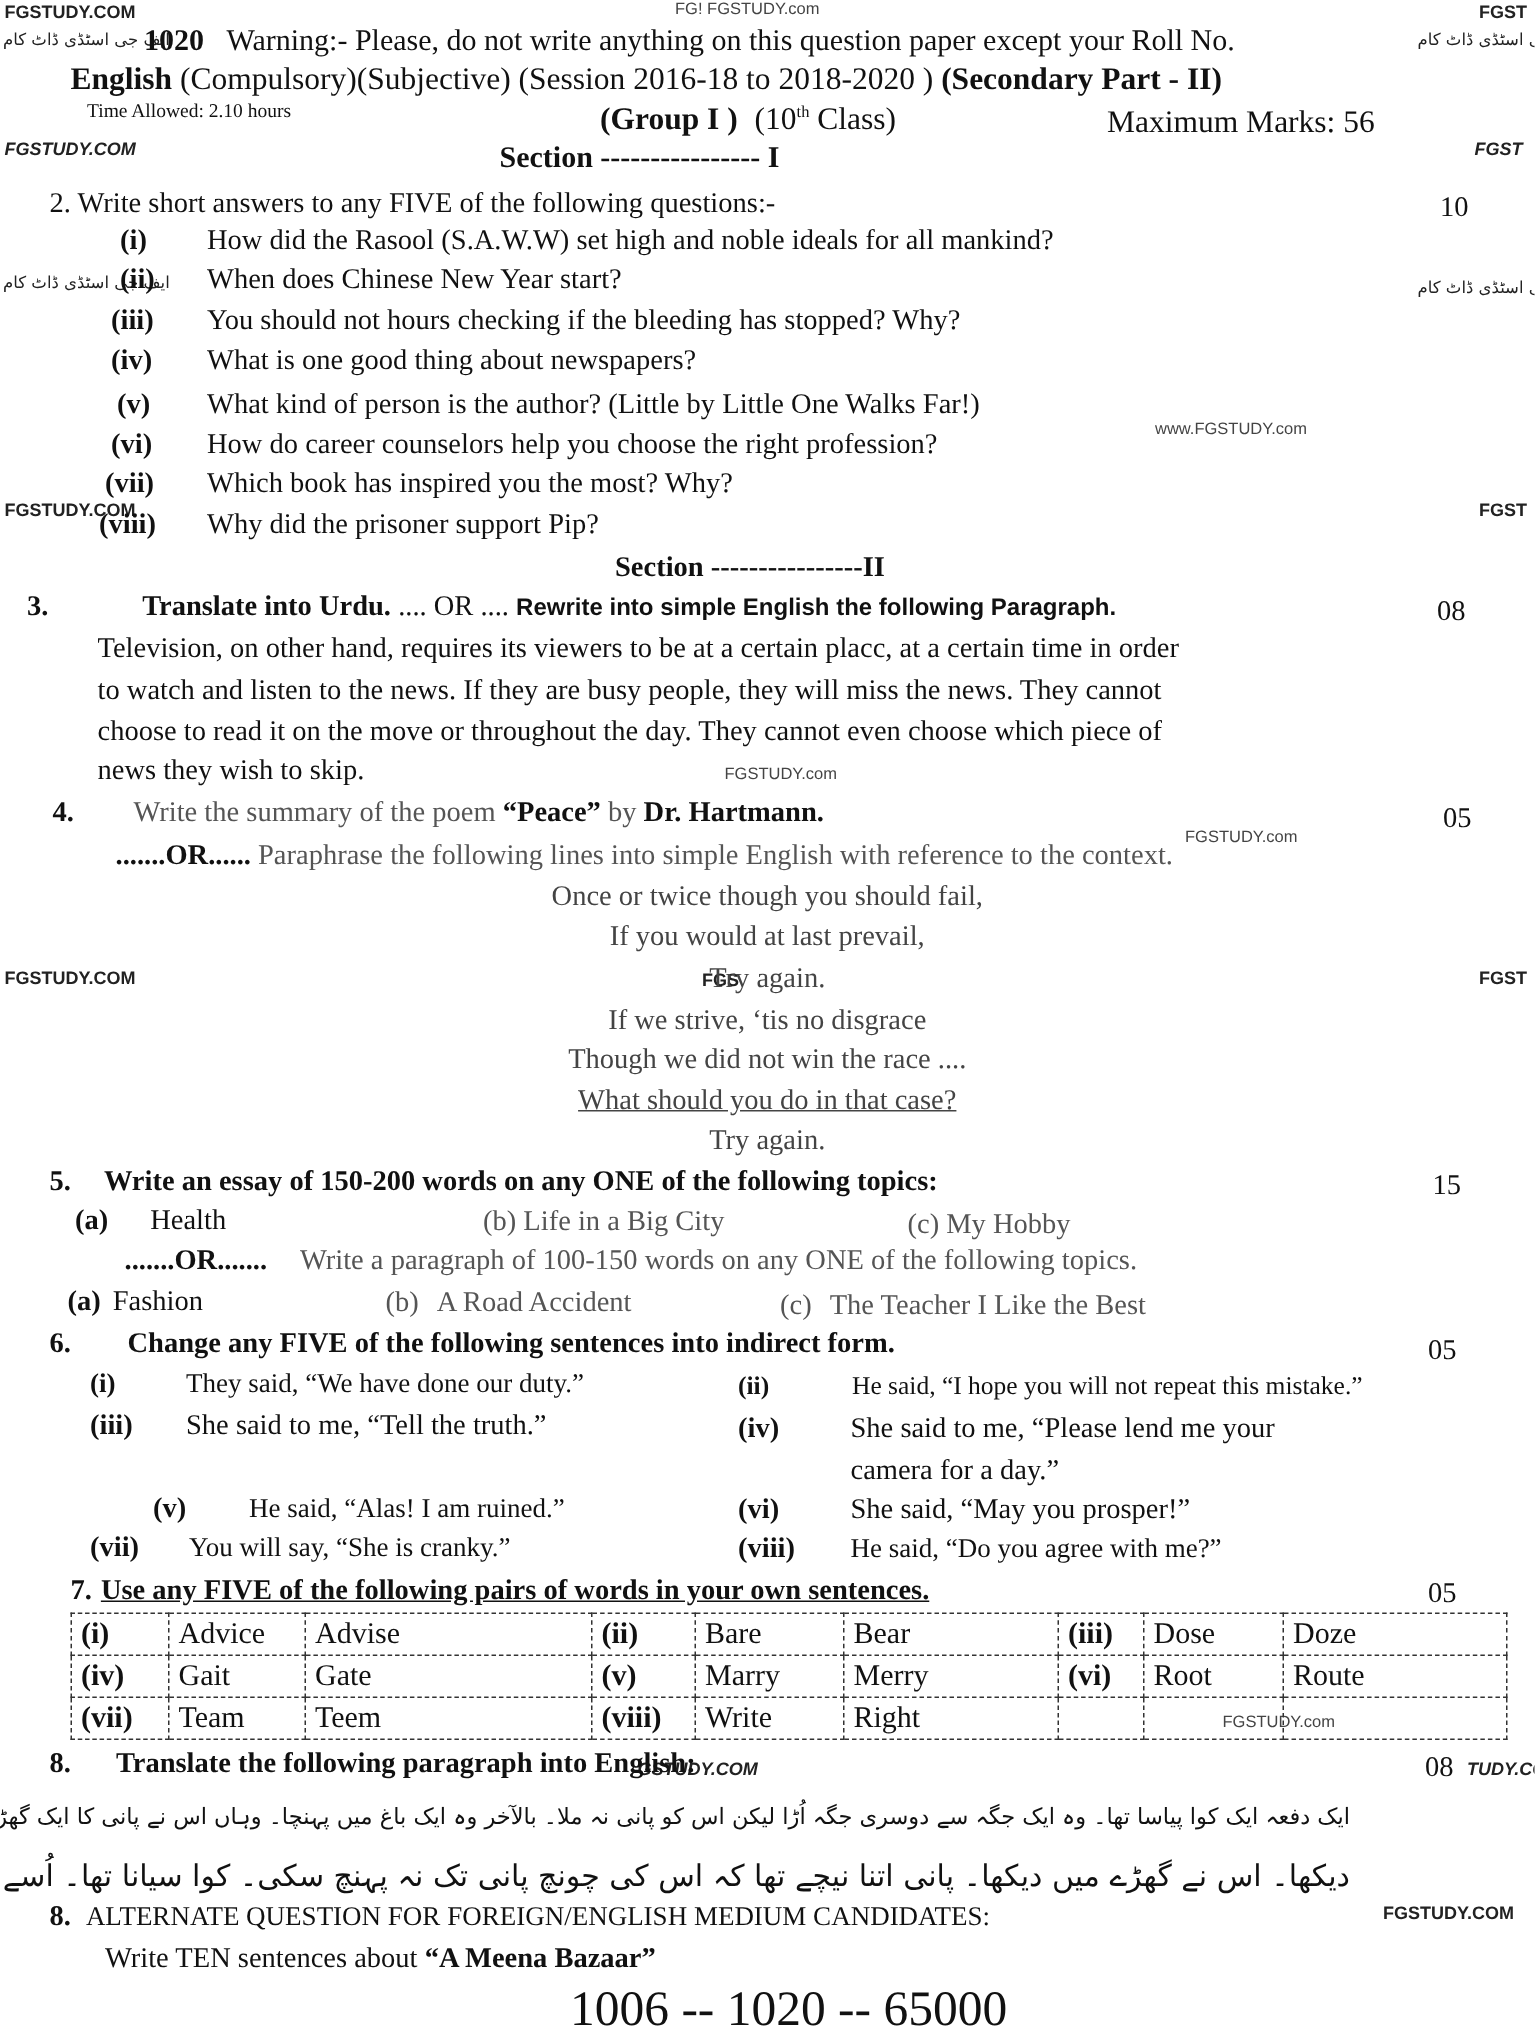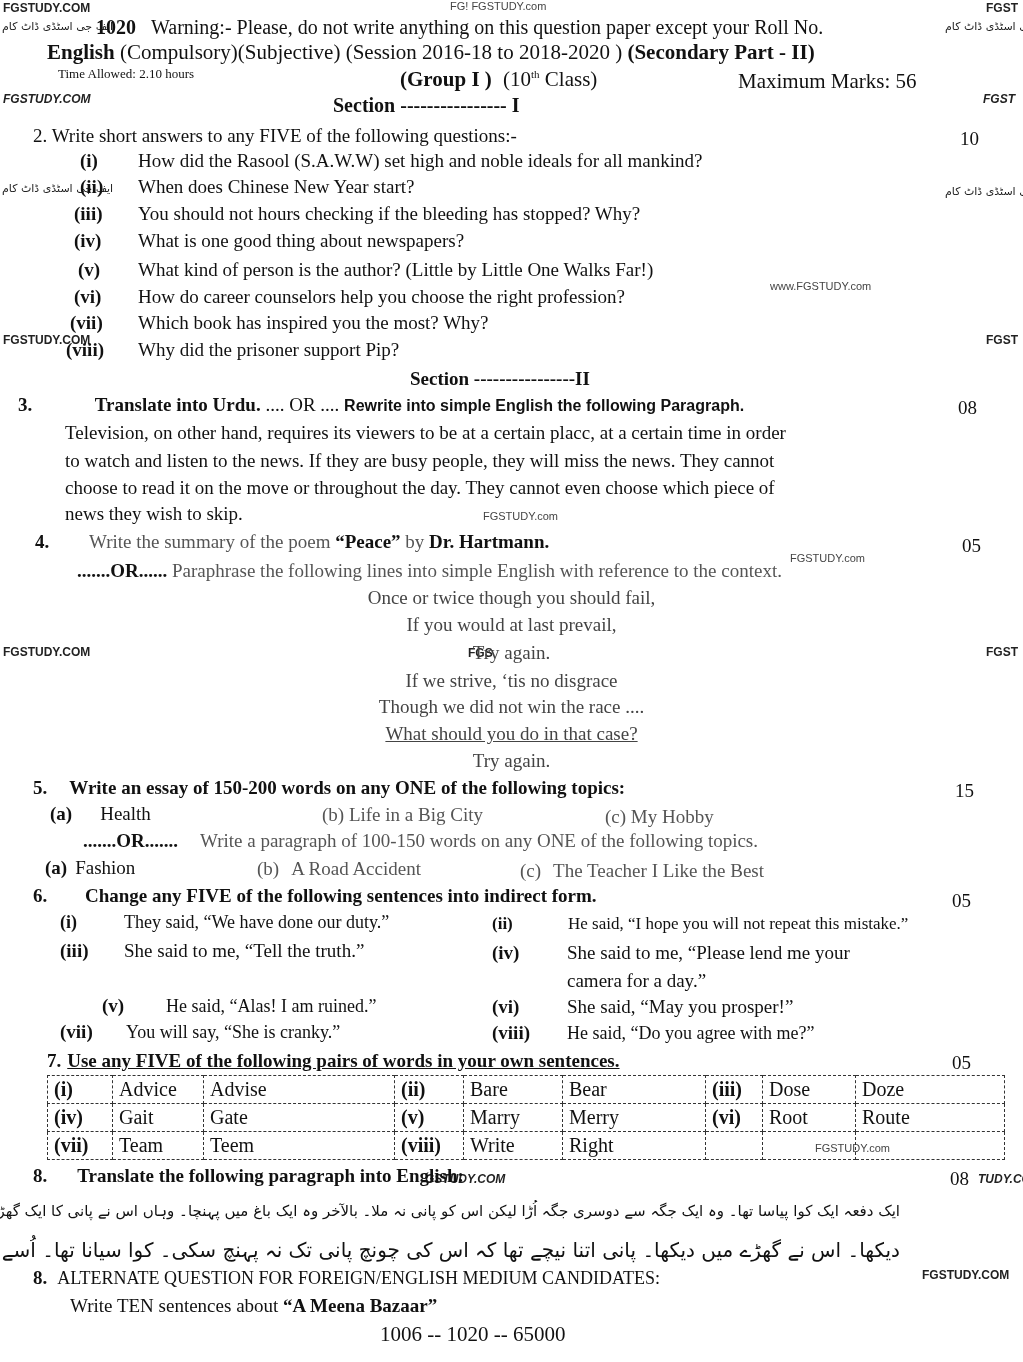--- a/index.html
+++ b/index.html
@@ -189,13 +189,13 @@
 <div class="abs" style="left:180px;top:1202px;width:720px;direction:rtl;text-align:right;font-family:'DejaVu Sans',sans-serif;font-size:15px;">ایک دفعہ ایک کوا پیاسا تھا۔ وہ ایک جگہ سے دوسری جگہ اُڑا لیکن اس کو پانی نہ ملا۔ بالآخر وہ ایک باغ میں پہنچا۔ وہاں اس نے پانی کا ایک گھڑا</div>
 <div class="abs" style="left:180px;top:1238px;width:720px;direction:rtl;text-align:right;font-family:'DejaVu Sans',sans-serif;font-size:20px;">دیکھا۔ اس نے گھڑے میں دیکھا۔ پانی اتنا نیچے تھا کہ اس کی چونچ پانی تک نہ پہنچ سکی۔ کوا سیانا تھا۔ اُسے ایک ترکیب سوجھی۔</div>
 
 <div class="abs" style="left:33px;top:1267px;font-size:18px;">
   <span class="b" style="font-size:19px;margin-right:10px;">8.</span><span>ALTERNATE QUESTION FOR FOREIGN/ENGLISH MEDIUM CANDIDATES:</span>
 </div>
 <div class="abs q" style="left:70px;top:1258px;margin-top:37px;">
   <span>Write TEN sentences about </span><span class="b">“A Meena Bazaar”</span>
 </div>
 
-<div class="abs" style="left:380px;top:1322px;font-size:21px;">1006  --  1020 -- 65000</div>
+<div class="abs" style="left:380px;top:1322px;font-size:33px;">1006  --  1020 -- 65000</div>
 
 </body></html>

